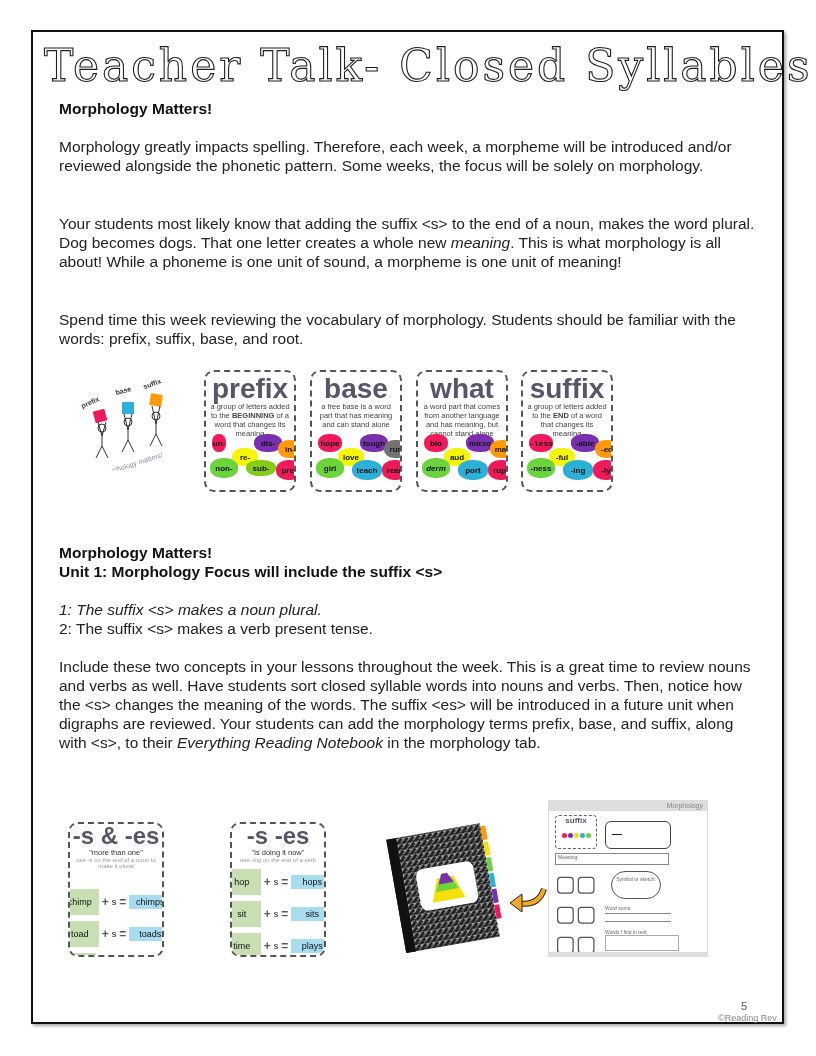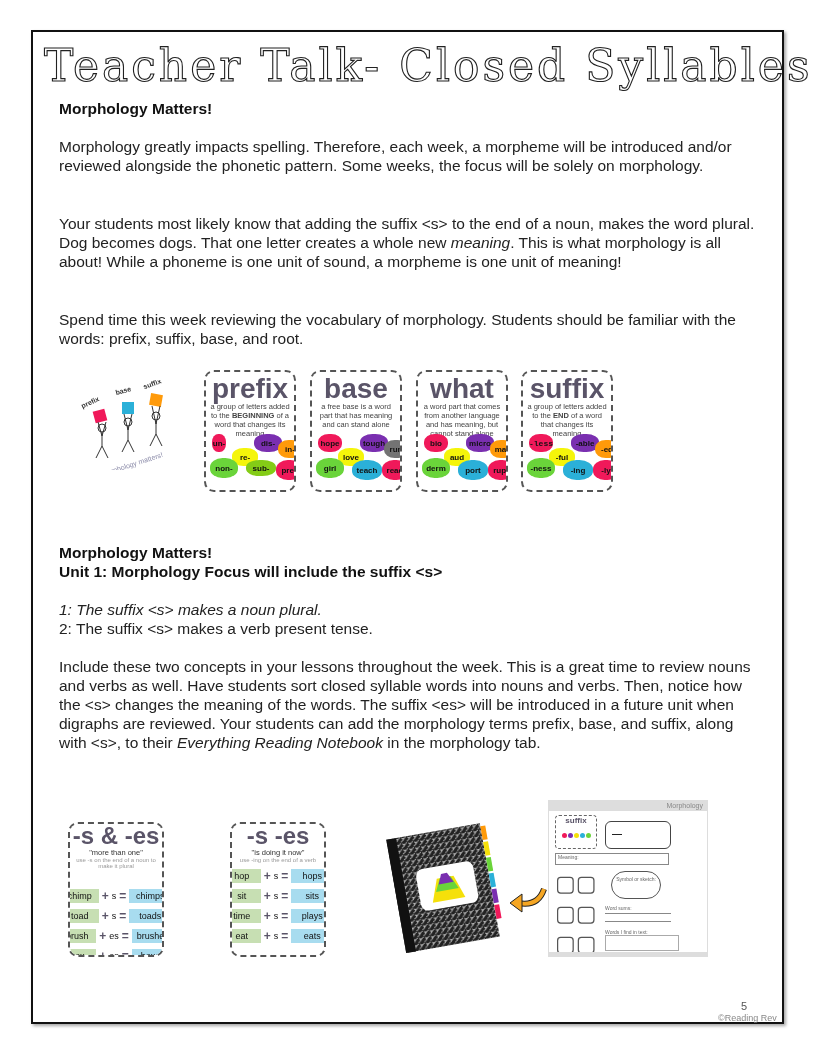--- a/index.html
+++ b/index.html
@@ -14,21 +14,21 @@
   .card { position: absolute; background: #fff; border: 2px dashed #555; border-radius: 10px; box-sizing: border-box; text-align: center; overflow: hidden; }
   .card .head { font-weight: bold; color: #5a5468; font-size: 28px; line-height: 26px; margin-top: 4px; }
   .card .desc { font-size: 7.5px; line-height: 9px; color: #444; padding: 0 4px; }
   .blobs { position: absolute; left: 4px; right: 4px; bottom: 6px; height: 50px; }
   .blob { position: absolute; border-radius: 45%; font-size: 8px; font-weight: bold; color: #111; display: flex; align-items: center; justify-content: center; }
   .mini-card { position: absolute; background:#fff; border: 2px dashed #555; border-radius: 10px; box-sizing: border-box; text-align:center; overflow:hidden; }
   .mini-card .h { font-weight: bold; color: #5a5468; font-size: 24px; line-height: 24px; }
   .mini-card .sub { font-size: 7.5px; color:#333; }
   .mini-card .sub2 { font-size: 6px; color:#999; }
   .eqrow { display:flex; align-items:center; justify-content:center; gap:3px; margin: 6px 0; font-size: 9px; }
-  .eqrow .g { background:#c7dfb3; padding:2px 4px; min-width: 30px; }
+  .eqrow .g { background:#c7dfb3; padding:8px 4px; min-width: 30px; }
   .eqrow .b { background:#a8dcef; padding:2px 4px; min-width: 34px; }
   .eqrow .op { font-weight:bold; color:#5a5468; font-size: 12px; }
   .footer-num { position: absolute; left: 741px; top: 1000px; font-size: 11px; color: #555; }
   .footer-copy { position: absolute; left: 718px; top: 1013px; font-size: 9px; color: #888; }
 </style>
 </head>
 <body>
 
 <div class="page-frame"></div>
 
@@ -99,21 +99,21 @@
       </div>
     </div>
     <div class="card" style="left: 416px; top: 370px; width: 92px; height: 122px;">
       <div class="head">what</div>
       <div class="desc"><span>a word part that comes from another language and has meaning, but cannot stand alone</span><b></b><span></span></div>
       <div class="blobs">
         <div class="blob" style="left: 2px; top: 0px; width: 24px; height: 18px; background: rgb(240, 25, 90);">bio</div>
         <div class="blob" style="left: 22px; top: 14px; width: 26px; height: 18px; background: rgb(245, 245, 10);">aud</div>
         <div class="blob" style="left: 44px; top: 0px; width: 28px; height: 18px; background: rgb(122, 47, 176);">micro</div>
         <div class="blob" style="left: 68px; top: 6px; width: 24px; height: 18px; background: rgb(255, 154, 10);">mar</div>
-        <div class="blob" style="left: 0px; top: 24px; width: 28px; height: 20px; background: rgb(106, 212, 58);">derm</div>
+        <div class="blob" style="left: 0px; top: 24px; width: 28px; height: 20px; background: rgb(106, 212, 58); font-style: italic;">derm</div>
         <div class="blob" style="left: 36px; top: 26px; width: 30px; height: 20px; background: rgb(43, 176, 216);">port</div>
         <div class="blob" style="left: 66px; top: 26px; width: 26px; height: 20px; background: rgb(240, 25, 90);">rupt</div>
       </div>
     </div>
     <div class="card" style="left: 521px; top: 370px; width: 92px; height: 122px;">
       <div class="head">suffix</div>
       <div class="desc"><span>a group of letters added to the </span><b>END</b><span> of a word that changes its meaning</span></div>
       <div class="blobs">
         <div class="blob" style="left: 2px; top: 0px; width: 24px; height: 18px; background: rgb(240, 25, 90); font-family: Liberation Mono, monospace;">-less</div>
         <div class="blob" style="left: 22px; top: 14px; width: 26px; height: 18px; background: rgb(245, 245, 10);">-ful</div>

